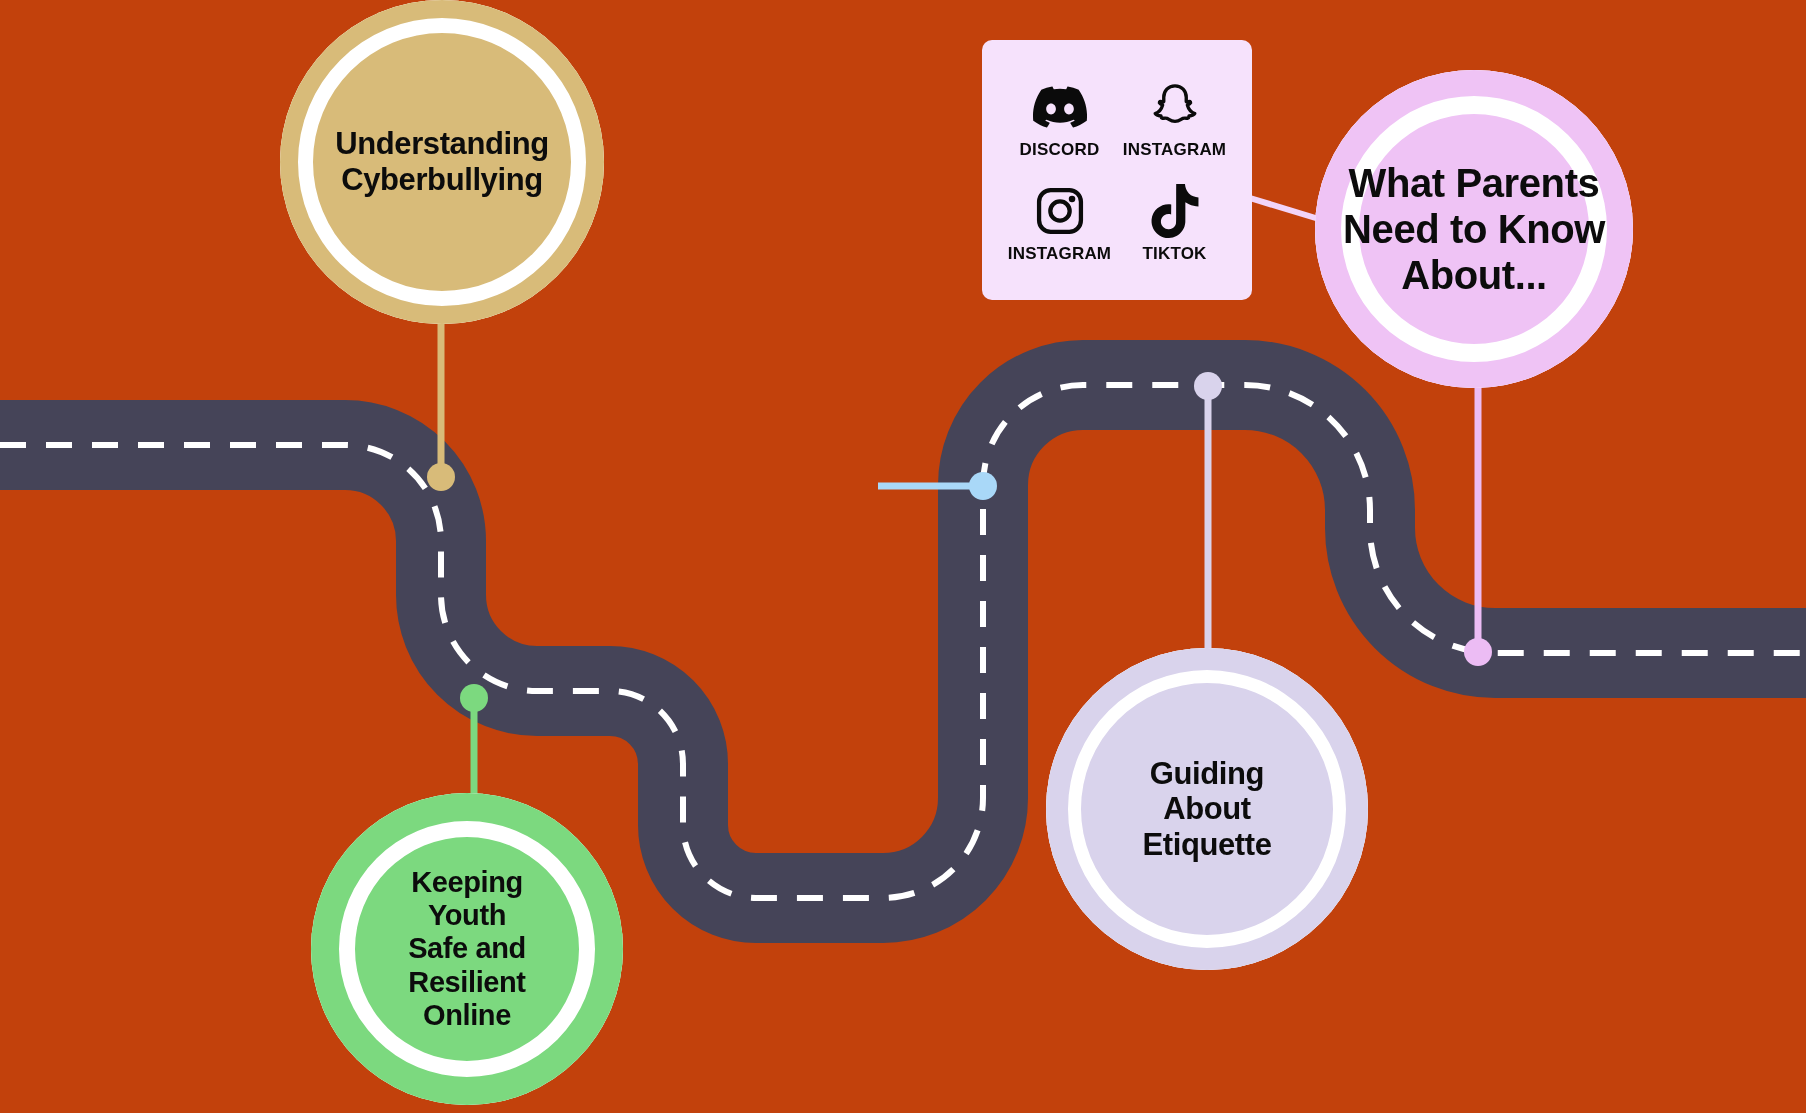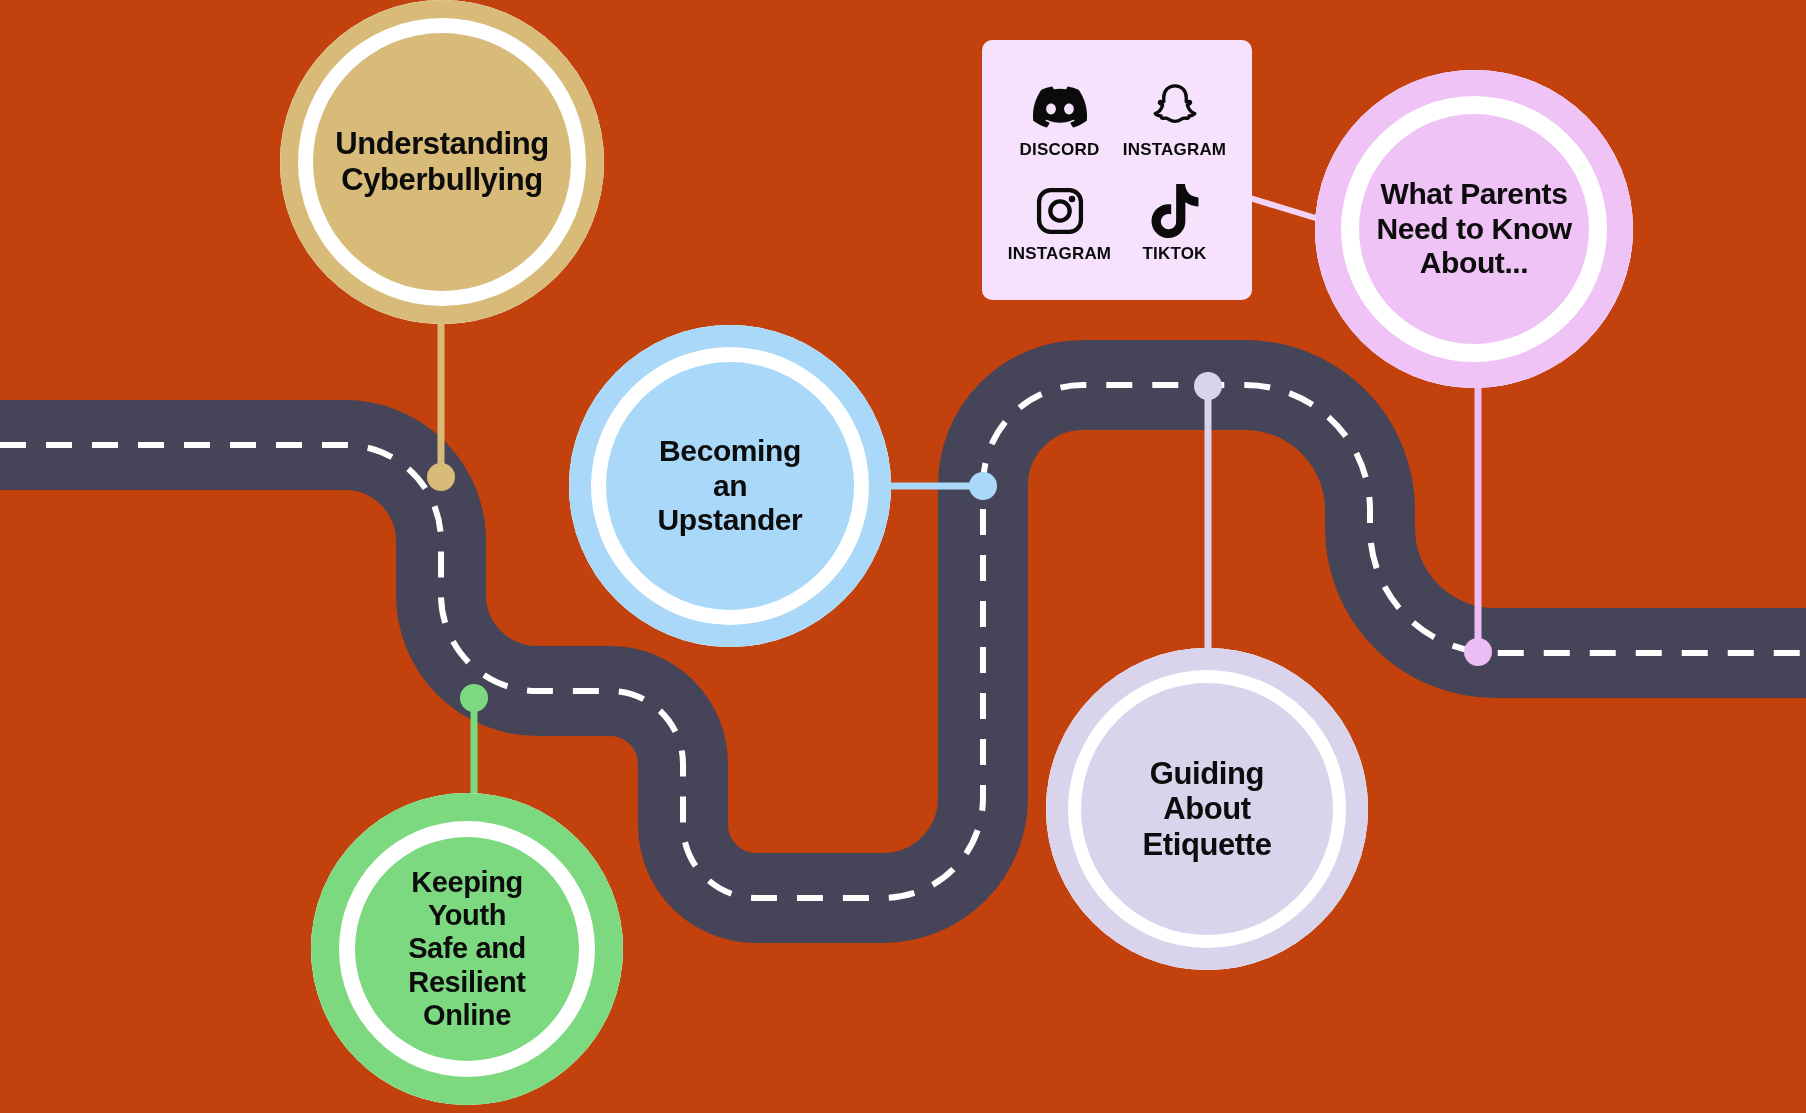--- a/index.html
+++ b/index.html
@@ -25,21 +25,21 @@
   }
   .m-gold  {left:280px;top:0px;    width:324px;height:324px;--r1:18px;--r2:33px;}
   .m-gold  .label{font-size:31px;}
   .m-blue  {left:569px;top:325px;  width:322px;height:322px;--r1:22px;--r2:37px;}
   .m-blue  .label{font-size:30px;}
   .m-green {left:311px;top:793px;  width:312px;height:312px;--r1:28px;--r2:44px;}
   .m-green .label{font-size:29px;}
   .m-lav   {left:1046px;top:648px; width:322px;height:322px;--r1:22px;--r2:35px;}
   .m-lav   .label{font-size:31px;}
   .m-pink  {left:1315px;top:70px;  width:318px;height:318px;--r1:26px;--r2:44px;}
-  .m-pink  .label{font-size:30px;}
+  .m-pink  .label{font-size:40px;}
 
   .apps-card{
     position:absolute;left:982px;top:40px;width:270px;height:260px;
     background:var(--c,#F6E2FC);border-radius:10px;
     display:grid;grid-template-columns:1fr 1fr;grid-template-rows:1fr 1fr;
     padding:28px 20px 24px 20px;box-sizing:border-box;
   }
   .app-cell{display:flex;flex-direction:column;align-items:center;justify-content:center;}
   .app-cell .icon{width:54px;height:54px;display:block;}
   .app-cell .icon svg{width:100%;height:100%;display:block;}
@@ -106,25 +106,20 @@
     <circle class="dot" cx="1478" cy="652" r="14" style="--c: #ECBCF4;"></circle>
 
     <line class="connector" stroke-width="6" x1="1240" y1="195" x2="1332" y2="223" style="--c: #F2D4F8;"></line>
   </svg>
 
   <div class="milestone m-gold" style="--c: #D8BB79;">
     <div class="label">Understanding
 Cyberbullying</div>
   </div>
 
-  <div class="milestone m-blue" style="--c: #A9D8F8;">
-    <div class="label">Becoming
-an
-Upstander</div>
-  </div>
 
   <div class="milestone m-green" style="--c: #7CD97F;">
     <div class="label">Keeping
 Youth
 Safe and
 Resilient
 Online</div>
   </div>
 
   <div class="milestone m-lav" style="--c: #D9D3EC;">

